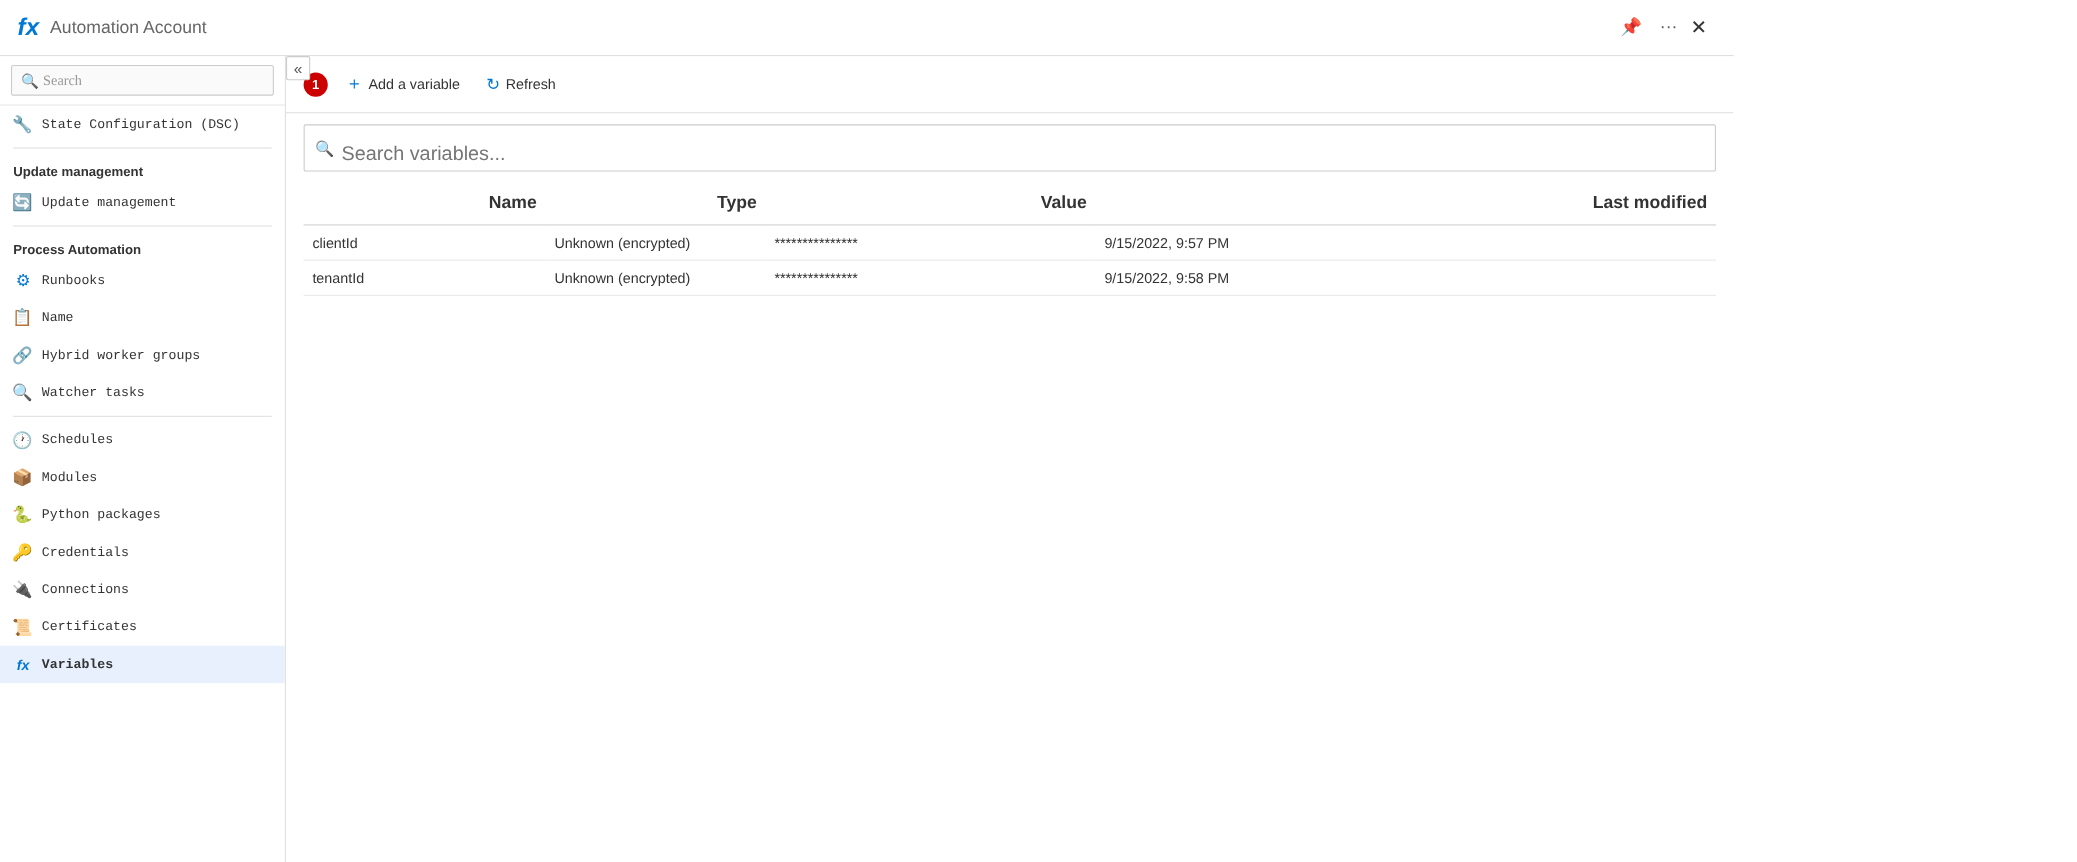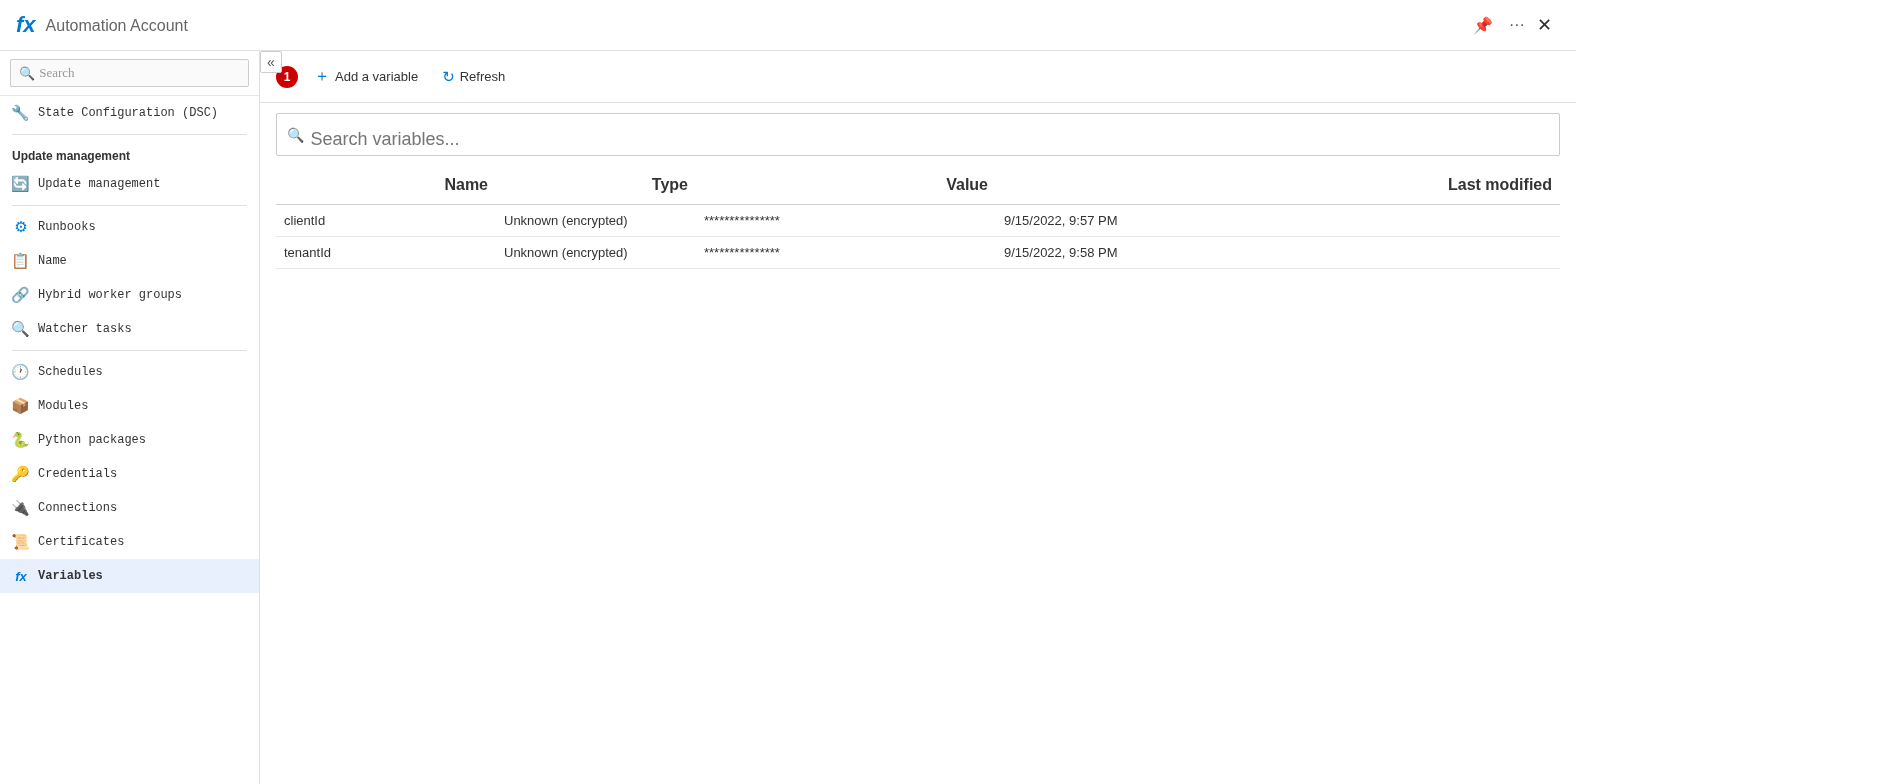--- a/index.html
+++ b/index.html
@@ -106,20 +106,21 @@
       <div class="sidebar-section">
         <div class="sidebar-section-label">Update management</div>
         <div class="sidebar-item">
           <span class="sidebar-item-icon icon-blue">🔄</span>
           <span class="sidebar-item-text">Update management</span>
         </div>
         <hr class="sidebar-divider">
       </div>
 
       <div class="sidebar-section">
+        <div class="sidebar-section-label">Process Automation</div>
         <div class="sidebar-item">
           <span class="sidebar-item-icon icon-blue">⚙</span>
           <span class="sidebar-item-text">Runbooks</span>
         </div>
         <div class="sidebar-item">
           <span class="sidebar-item-icon icon-blue">📋</span>
           <span class="sidebar-item-text">Name</span>
         </div>
         <div class="sidebar-item">
           <span class="sidebar-item-icon icon-teal">🔗</span>

